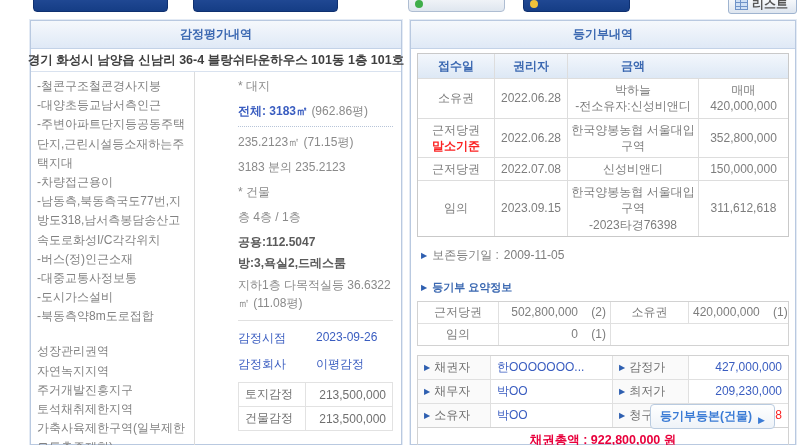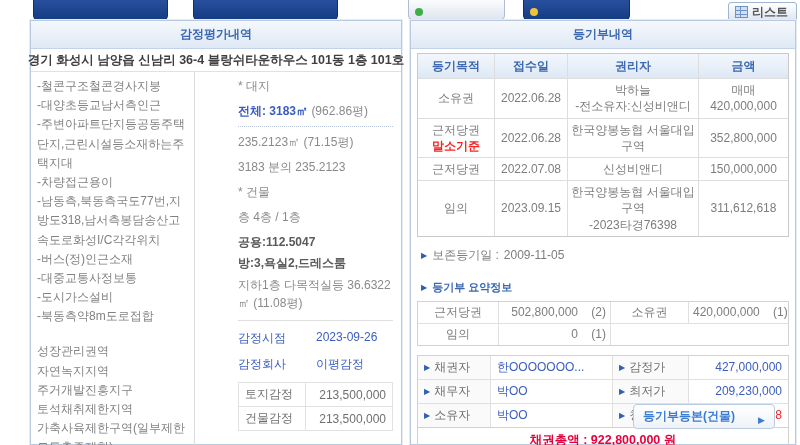--- a/index.html
+++ b/index.html
@@ -1,20 +1,20 @@
 <!DOCTYPE html>
 <html><head>
 <meta charset="utf-8">
 <style>
   * { margin:0; padding:0; box-sizing:border-box; }
   html,body { width:800px; height:445px; background:#ffffff; overflow:hidden;
     font-family:"Liberation Sans","DejaVu Sans",sans-serif; font-size:12px; color:#808080; }
 
   
-  .toolbar { position:absolute; left:0; top:8px; width:800px; height:16px; }
+  .toolbar { position:absolute; left:0; top:0; width:800px; height:16px; }
   .tbtn { position:absolute; top:-12px; height:24px; border-radius:4px; }
   .tbtn.navy { background:linear-gradient(#2a52a0,#153d85); border:1px solid #0f3070; }
   .tbtn.lite { background:linear-gradient(#ffffff,#dfe6ef); border:1px solid #aebdd2; }
   .tbtn .dot { position:absolute; bottom:3px; left:6px; width:8px; height:8px; border-radius:50%; }
   .listbtn { position:absolute; right:3px; top:-6px; height:20px; padding:2px 8px 2px 6px;
     background:linear-gradient(#ffffff,#dde5ef); border:1px solid #9fb4d0; border-radius:3px;
     display:flex; align-items:center; gap:4px; color:#555; font-weight:bold; font-size:12px; }
 
   
   .panel { position:absolute; top:20px; bottom:0; border:1px solid #b9c9e0; background:#fff;
@@ -35,21 +35,21 @@
   .dline { margin-bottom:8px; }
   .dotted { border-bottom:1px dotted #b7c4d8; padding-bottom:6px; margin-bottom:7px; }
   .blue { color:#3a5dc0; }
   .darkbold { color:#5a5a5a; font-weight:bold; }
   .hr { border-top:1px solid #e0e0e0; margin:8px 0 9px; }
   .kv { display:flex; margin-bottom:9px; color:#3a5dc0; }
   .kv .k { width:78px; }
   .atable { border:1px solid #d8d8d8; width:100%; border-collapse:collapse; margin:2px 0 8px; }
   .atable td { border:1px solid #e2e2e2; padding:3px 6px; color:#6f6f6f; height:22px; }
   .atable td.v { text-align:right; }
-  .sbtn { display:inline-flex; align-items:flex-end; gap:23px; padding:3px 9px;
+  .sbtn { display:inline-flex; align-items:flex-end; gap:6px; padding:3px 9px;
     background:linear-gradient(#ffffff,#eef3f8); border:1px solid #b9cbe0; border-radius:4px;
     color:#3a7bd5; font-weight:bold; cursor:pointer; }
   .sbtn .arr { font-size:9px; }
 
   
   .rwrap { padding:4px 6px 0 6px; }
   .rtable { border:1px solid #c9c9c9; }
   .rrow { display:grid; grid-template-columns:76px 73px 131px 1fr; }
   .rrow + .rrow { border-top:1px solid #dddddd; }
   .rrow > div { border-left:1px solid #dddddd; display:flex; flex-direction:column;
@@ -173,21 +173,20 @@
 
     </div>
   </div>
 </div>
 
 <div class="panel panel-right">
   <div class="phead">등기부내역</div>
   <div class="rwrap">
     <div class="rtable">
       <div class="rrow rhead">
-        <div>등기목적</div>
         <div>접수일</div>
         <div>권리자</div>
         <div>금액</div>
       </div>
       <div class="rrow" style="min-height:36px;">
         <div>소유권</div>
         <div>2022.06.28</div>
         <div>
           <span>박하늘</span>
           <span>-전소유자:신성비앤디</span>

